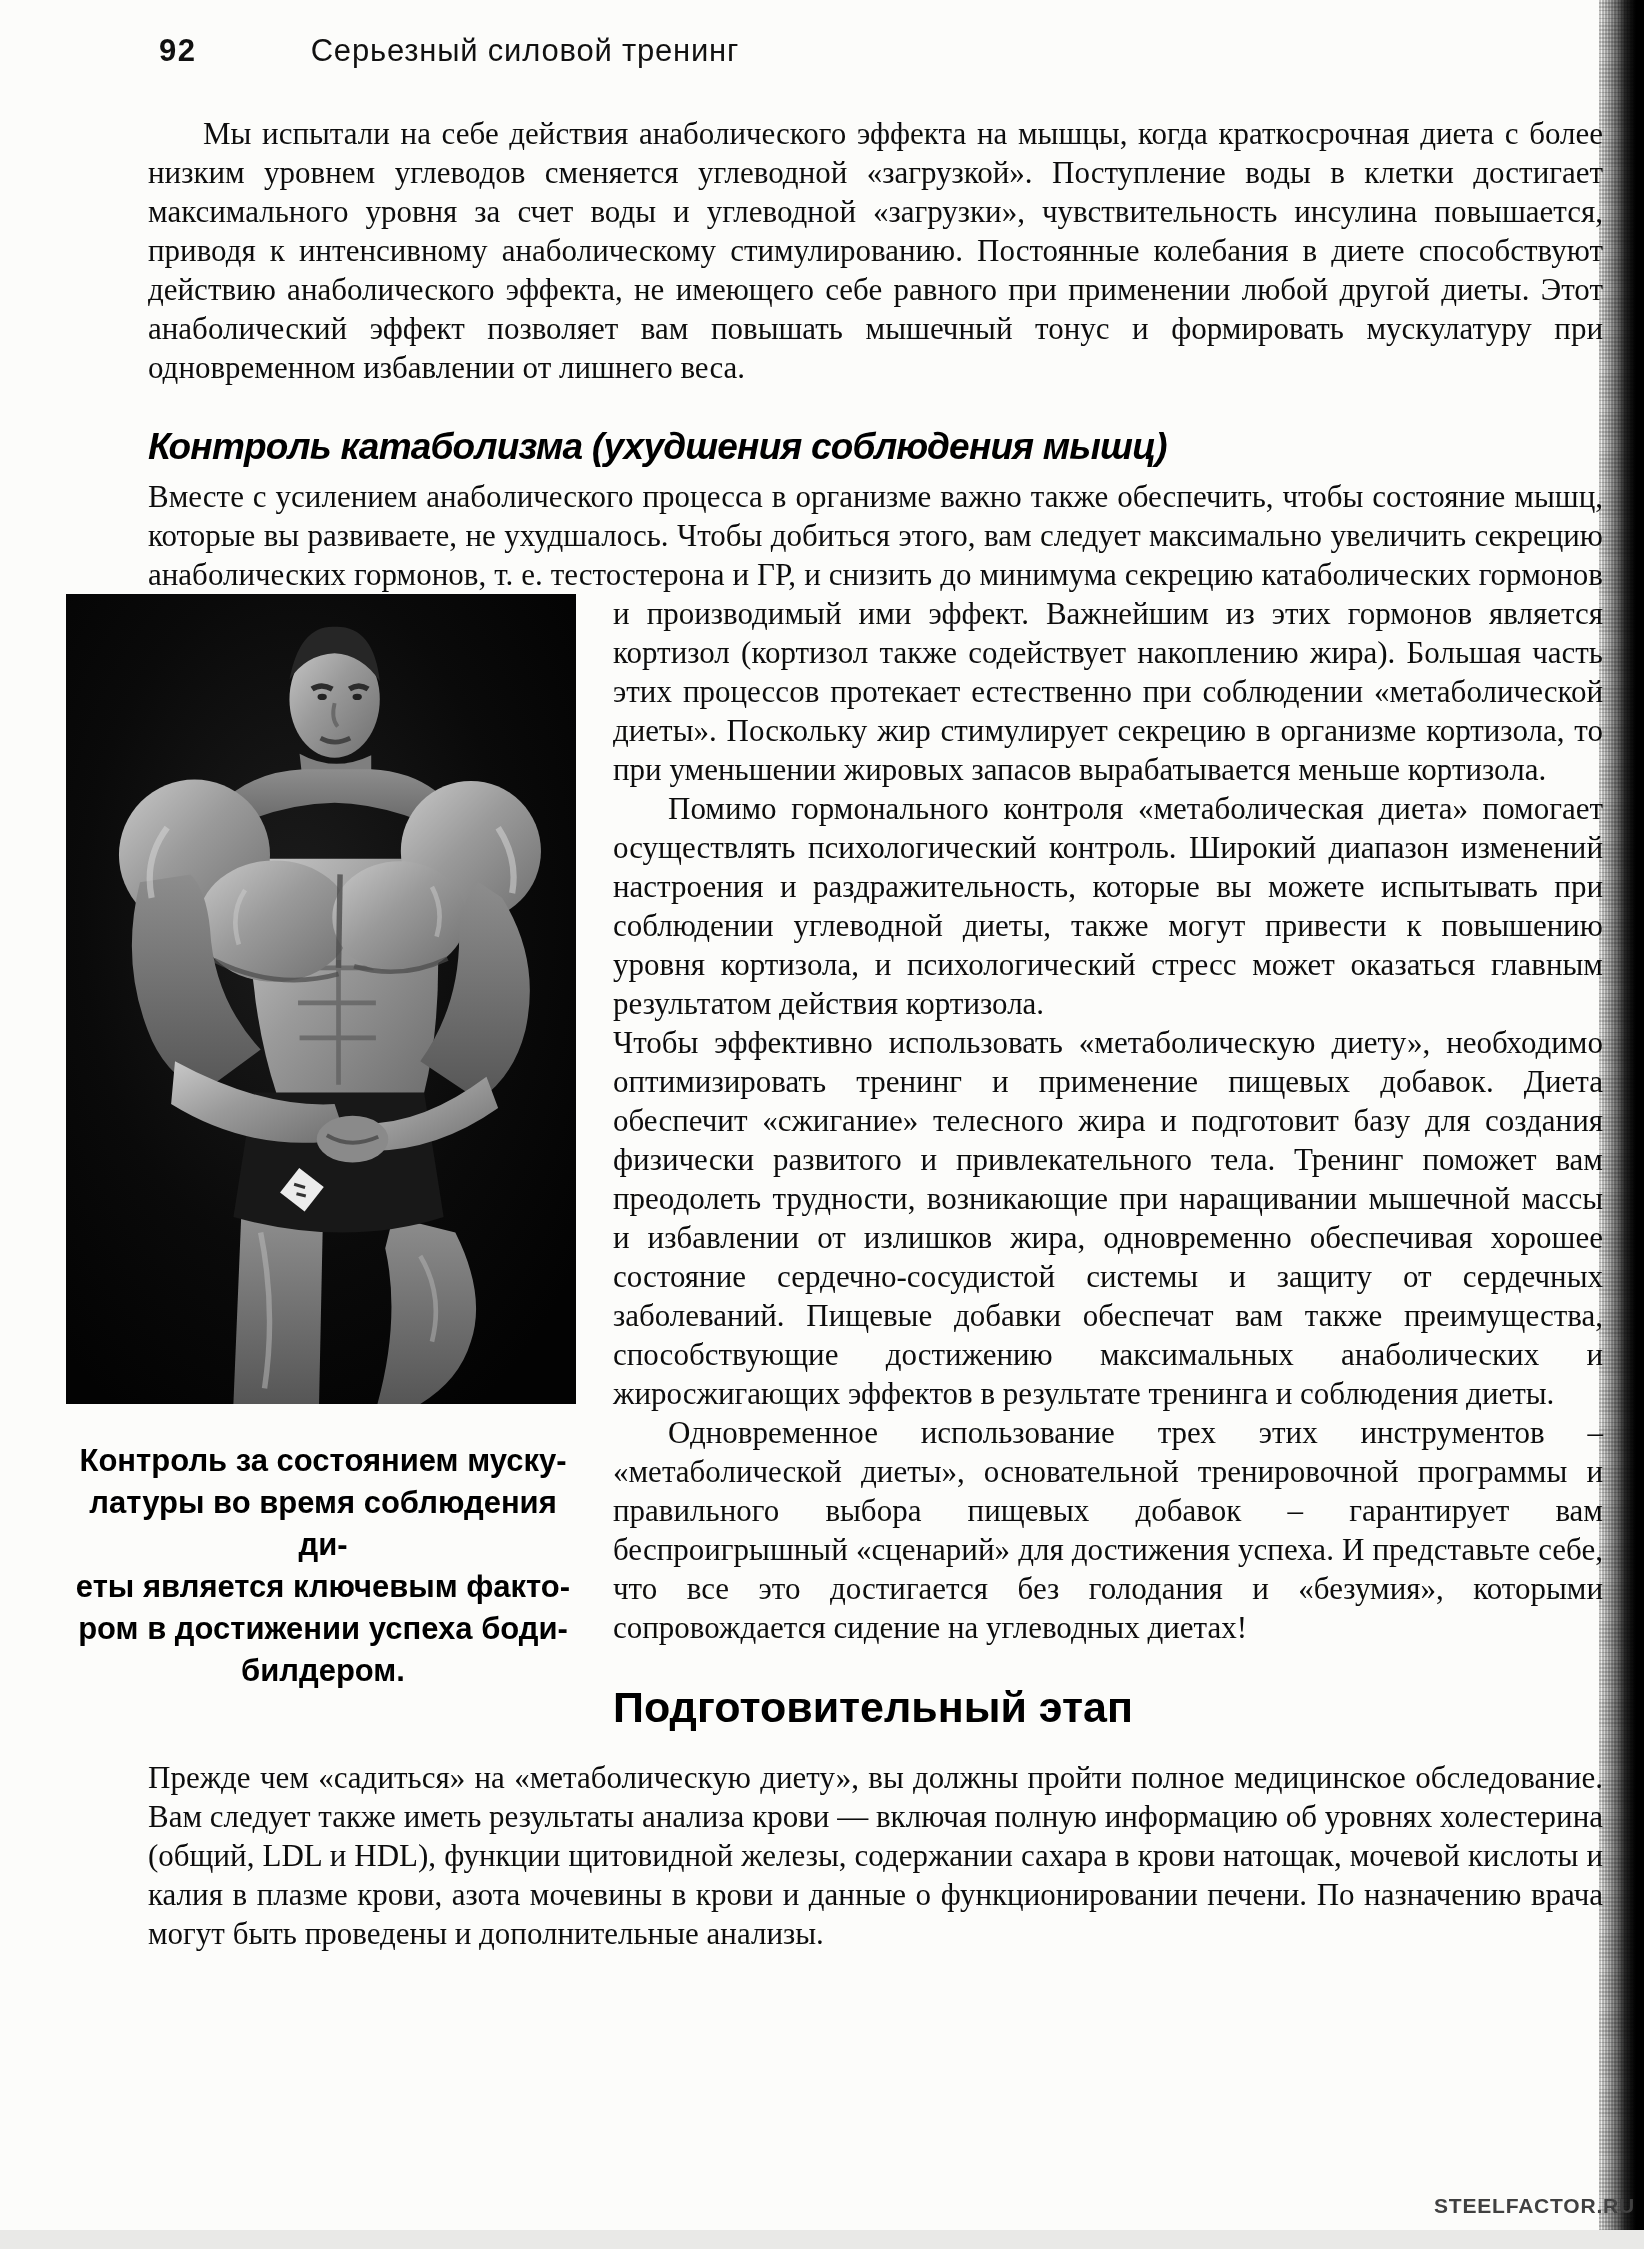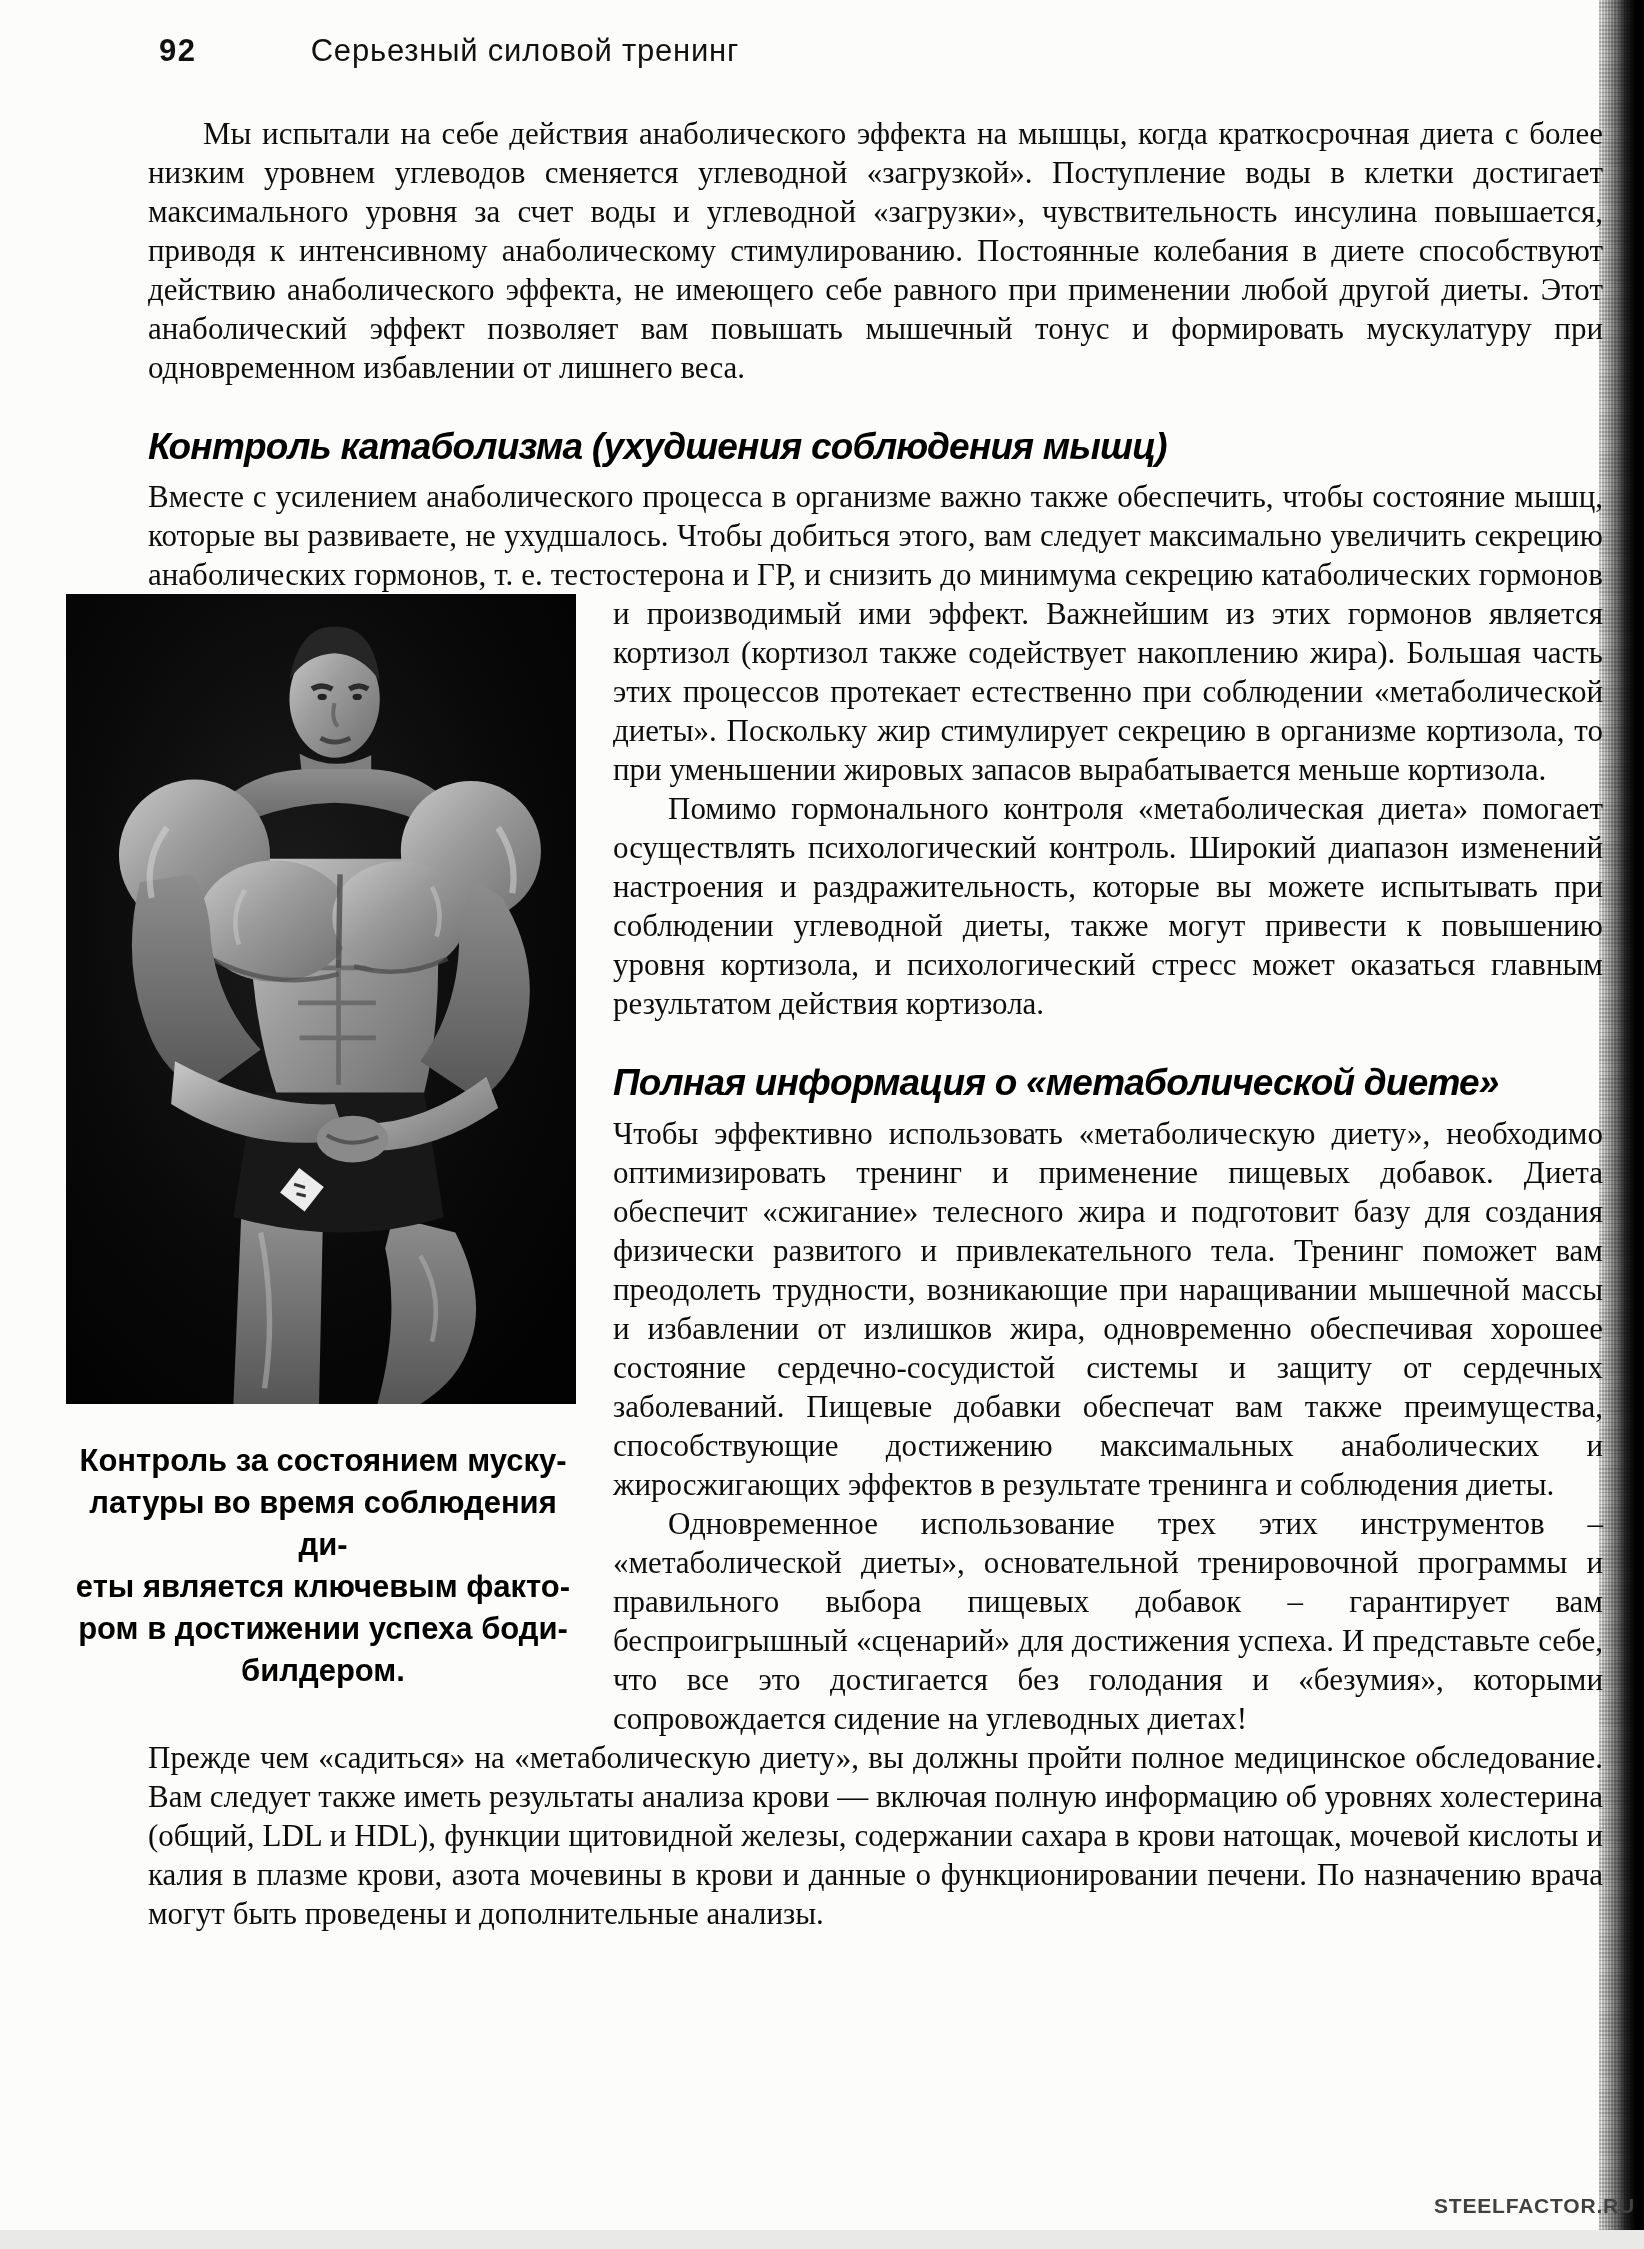--- a/index.html
+++ b/index.html
@@ -130,26 +130,26 @@
 латуры во время соблюдения ди-
 еты является ключевым факто-
 ром в достижении успеха боди-
 билдером.</span>
       </span>
       <span>Важнейшим из этих гормонов является кортизол (кортизол также содействует накоплению жира). Большая часть этих процессов протекает естественно при соблюдении «метаболической диеты». Поскольку жир стимулирует секрецию в организме кортизола, то при уменьшении жировых запасов вырабатывается меньше кортизола.</span>
     </p>
 
     <p class="body indent">Помимо гормонального контроля «метаболическая диета» помогает осуществлять психологический контроль. Широкий диапазон изменений настроения и раздражительность, которые вы можете испытывать при соблюдении углеводной диеты, также могут привести к повышению уровня кортизола, и психологический стресс может оказаться главным результатом действия кортизола.</p>
 
-    <h2 class="section-heading">Полная информация о «метаболической диете»</h2>
 
     <p class="body">Чтобы эффективно использовать «метаболическую диету», необходимо оптимизировать тренинг и применение пищевых добавок. Диета обеспечит «сжигание» телесного жира и подготовит базу для создания физически развитого и привлекательного тела. Тренинг поможет вам преодолеть трудности, возникающие при наращивании мышечной массы и избавлении от излишков жира, одновременно обеспечивая хорошее состояние сердечно-сосудистой системы и защиту от сердечных заболеваний. Пищевые добавки обеспечат вам также преимущества, способствующие достижению максимальных анаболических и жиросжигающих эффектов в результате тренинга и соблюдения диеты.</p>
 
     <p class="body indent">Одновременное использование трех этих инструментов – «метаболической диеты», основательной тренировочной программы и правильного выбора пищевых добавок – гарантирует вам беспроигрышный «сценарий» для достижения успеха. И представьте себе, что все это достигается без голодания и «безумия», которыми сопровождается сидение на углеводных диетах!</p>
 
+    <h1 class="chapter-heading">Подготовительный этап</h1>
 
     <p class="body">Прежде чем «садиться» на «метаболическую диету», вы должны пройти полное медицинское обследование. Вам следует также иметь результаты анализа крови — включая полную информацию об уровнях холестерина (общий, LDL и HDL), функции щитовидной железы, содержании сахара в крови натощак, мочевой кислоты и калия в плазме крови, азота мочевины в крови и данные о функционировании печени. По назначению врача могут быть проведены и дополнительные анализы.</p>
 
   </div>
 
   <div class="scan-edge"></div>
   <div class="watermark">STEELFACTOR.RU</div>
 </div>
 
 

